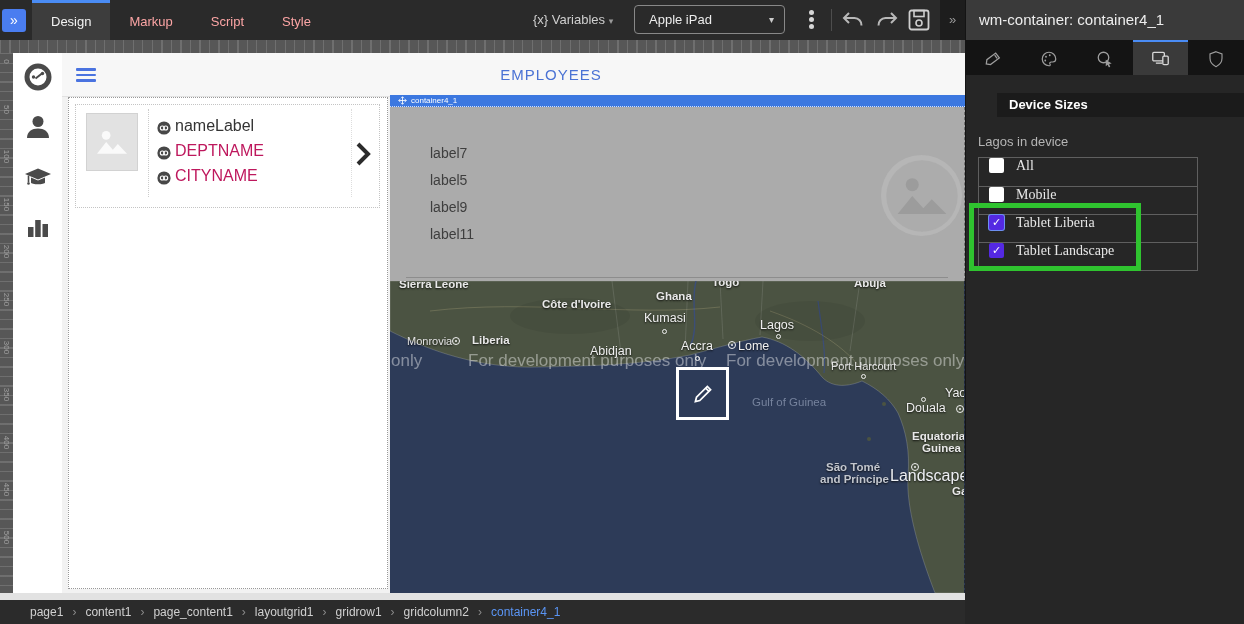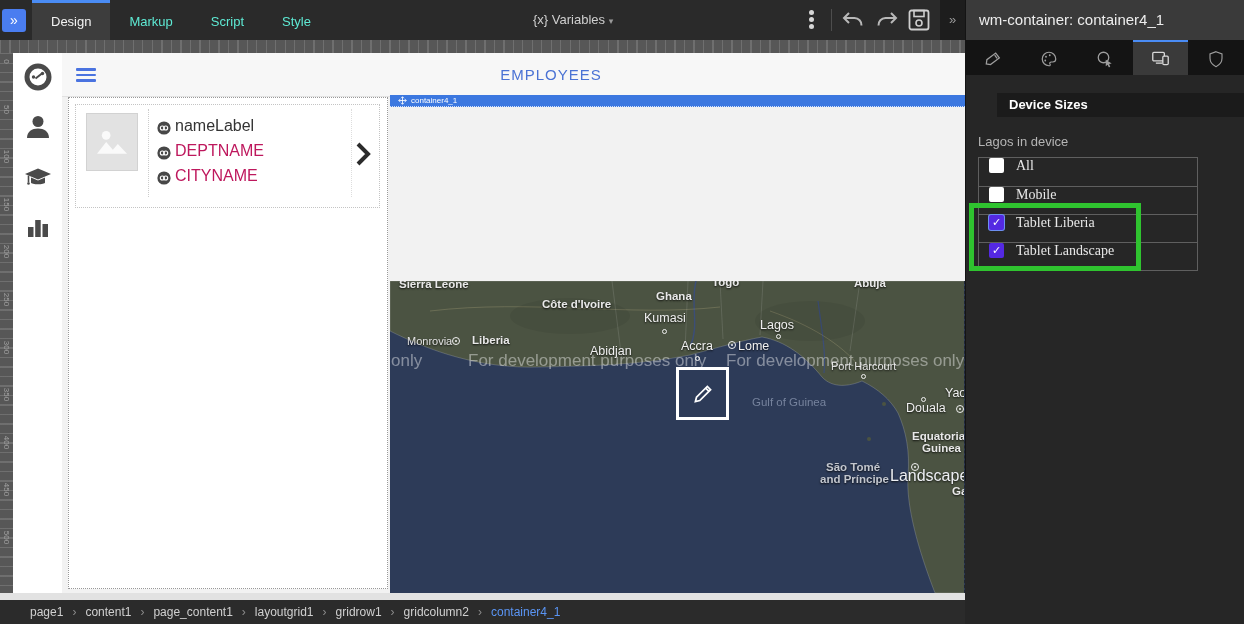--- a/index.html
+++ b/index.html
@@ -5,21 +5,21 @@
   * { margin:0; padding:0; box-sizing:border-box; }
   html,body { width:1244px; height:624px; overflow:hidden; }
   body { position:relative; background:#262626; font-family:"Liberation Sans",sans-serif; }
   svg { display:block; }
 
   
   .toolbar { position:absolute; left:0; top:0; width:940px; height:40px; background:#2a2a2a; }
   .collapse-btn { position:absolute; left:2px; top:9px; width:24px; height:23px; background:#4a7df0;
     border-radius:3px; color:#fff; font-size:14px; text-align:center; line-height:22px; cursor:pointer; }
   .tb-tabs { position:absolute; left:32px; top:0; height:40px; display:flex; }
-  .tb-tab { height:40px; line-height:38px; padding:0 19px; font-size:13px; color:#5eead4; border-top:3px solid transparent; cursor:pointer; }
+  .tb-tab { height:40px; line-height:38px; padding:0 19px; font-size:13px; color:#fca5a5; border-top:3px solid transparent; cursor:pointer; }
   .tb-tab.active { background:#3d3d3d; color:#f2f2f2; border-top:3px solid #4a8cf5; }
   .tb-vars { position:absolute; left:533px; top:0; height:40px; line-height:40px; color:#cfcfcf; font-size:13px; cursor:pointer; }
   .tb-vars .caret { font-size:9px; color:#9a9a9a; }
   .tb-select { position:absolute; left:634px; top:5px; width:151px; height:29px; border:1px solid #888;
     border-radius:4px; color:#ececec; font-size:13px; line-height:27px; padding:0 10px 0 14px; cursor:pointer; }
   .tb-select .caret { float:right; font-size:10px; color:#ccc; }
   .kebab { position:absolute; left:803px; top:8px; width:16px; height:24px; cursor:pointer; }
   .kebab i { display:block; width:5px; height:5px; border-radius:50%; background:#d6d6d6; margin:2px auto; }
   .tb-sep { position:absolute; left:831px; top:9px; width:1px; height:22px; background:#4d4d4d; }
   .tb-icon { position:absolute; top:8px; width:26px; height:24px; cursor:pointer; color:#b8b8b8; }
@@ -124,20 +124,24 @@
   <div class="collapse-btn">»</div>
   <div class="tb-tabs" id="tb-tabs">
       <div class="tb-tab active">Design</div>
       <div class="tb-tab">Markup</div>
       <div class="tb-tab">Script</div>
       <div class="tb-tab">Style</div>
     </div>
   <div class="tb-vars">
     <span>{x} Variables</span>
     <span class="caret"> ▾</span>
+  </div>
+  <div class="tb-select">
+    <span>Apple iPad</span>
+    <span class="caret">▾</span>
   </div>
   <div class="kebab">
       <i></i>
       <i></i>
       <i></i>
     </div>
   <div class="tb-sep"></div>
   <div class="tb-icon" style="left:840px">
     <svg width="26" height="24" viewBox="0 0 26 24">
         <path d="M9 5 L4 10 L9 15" stroke="currentColor" stroke-width="2" fill="none"></path>
@@ -316,20 +320,34 @@
     </div>
   </div>
 
   <div class="tag-bar">
     <svg width="9" height="9" viewBox="0 0 12 12">
         <path d="M6 1 V11 M1 6 H11 M6 1 L4 3 M6 1 L8 3 M6 11 L4 9 M6 11 L8 9 M1 6 L3 4 M1 6 L3 8 M11 6 L9 4 M11 6 L9 8" stroke="#fff" stroke-width="1.1" fill="none"></path>
       </svg>
     <span>container4_1</span>
   </div>
 
+  <div class="gray-box" id="gray-box">
+    <div class="circle-ph">
+      <svg width="78" height="78" viewBox="0 0 24 24">
+          <circle cx="12" cy="12" r="11" fill="currentColor" opacity="0.35"></circle>
+          <circle cx="9" cy="8.5" r="2" fill="currentColor"></circle>
+          <path d="M4.5 17.5 l4.5-5.5 3.4 3.8 2.6-2.8 4.5 4.5 z" fill="currentColor"></path>
+        </svg>
+    </div>
+    <div class="gray-divider"></div>
+  <div class="glabel" style="top: 38px;">label7</div>
+      <div class="glabel" style="top: 65px;">label5</div>
+      <div class="glabel" style="top: 92px;">label9</div>
+      <div class="glabel" style="top: 119px;">label11</div>
+    </div>
 
   <div class="map-widget" id="map-widget">
     <svg class="terrain" width="575" height="312" viewBox="0 0 575 312">
       <path d="M0,50 C40,70 90,88 150,86 C200,85 250,84 300,74 C330,66 350,60 372,56 C395,60 415,75 432,96 C443,108 460,105 472,100 C488,108 500,118 508,132 C516,150 520,170 518,195 C516,225 528,268 545,312 L575,312 L575,0 L0,0 Z" fill="#4b5342" stroke="rgba(255,255,255,0.18)" stroke-width="1"></path>
       <path d="M306,0 C300,24 310,44 300,66" stroke="#3c4e78" stroke-width="1.4" fill="none"></path>
       <path d="M428,20 C432,50 436,72 434,92" stroke="#3c4e78" stroke-width="1.2" fill="none"></path>
       <path d="M222,0 L232,80 M298,0 L295,70 M330,0 L333,58 M373,0 L370,54 M470,0 L460,70" stroke="rgba(230,230,230,0.18)" stroke-width="0.8" fill="none"></path>
       <path d="M40,30 C140,18 240,36 330,26 M380,30 C420,44 450,62 470,86" stroke="rgba(200,188,140,0.25)" stroke-width="1" fill="none"></path>
       <ellipse cx="180" cy="35" rx="60" ry="18" fill="rgba(0,0,0,0.06)"></ellipse>
       <ellipse cx="420" cy="40" rx="55" ry="20" fill="rgba(0,0,0,0.06)"></ellipse>

